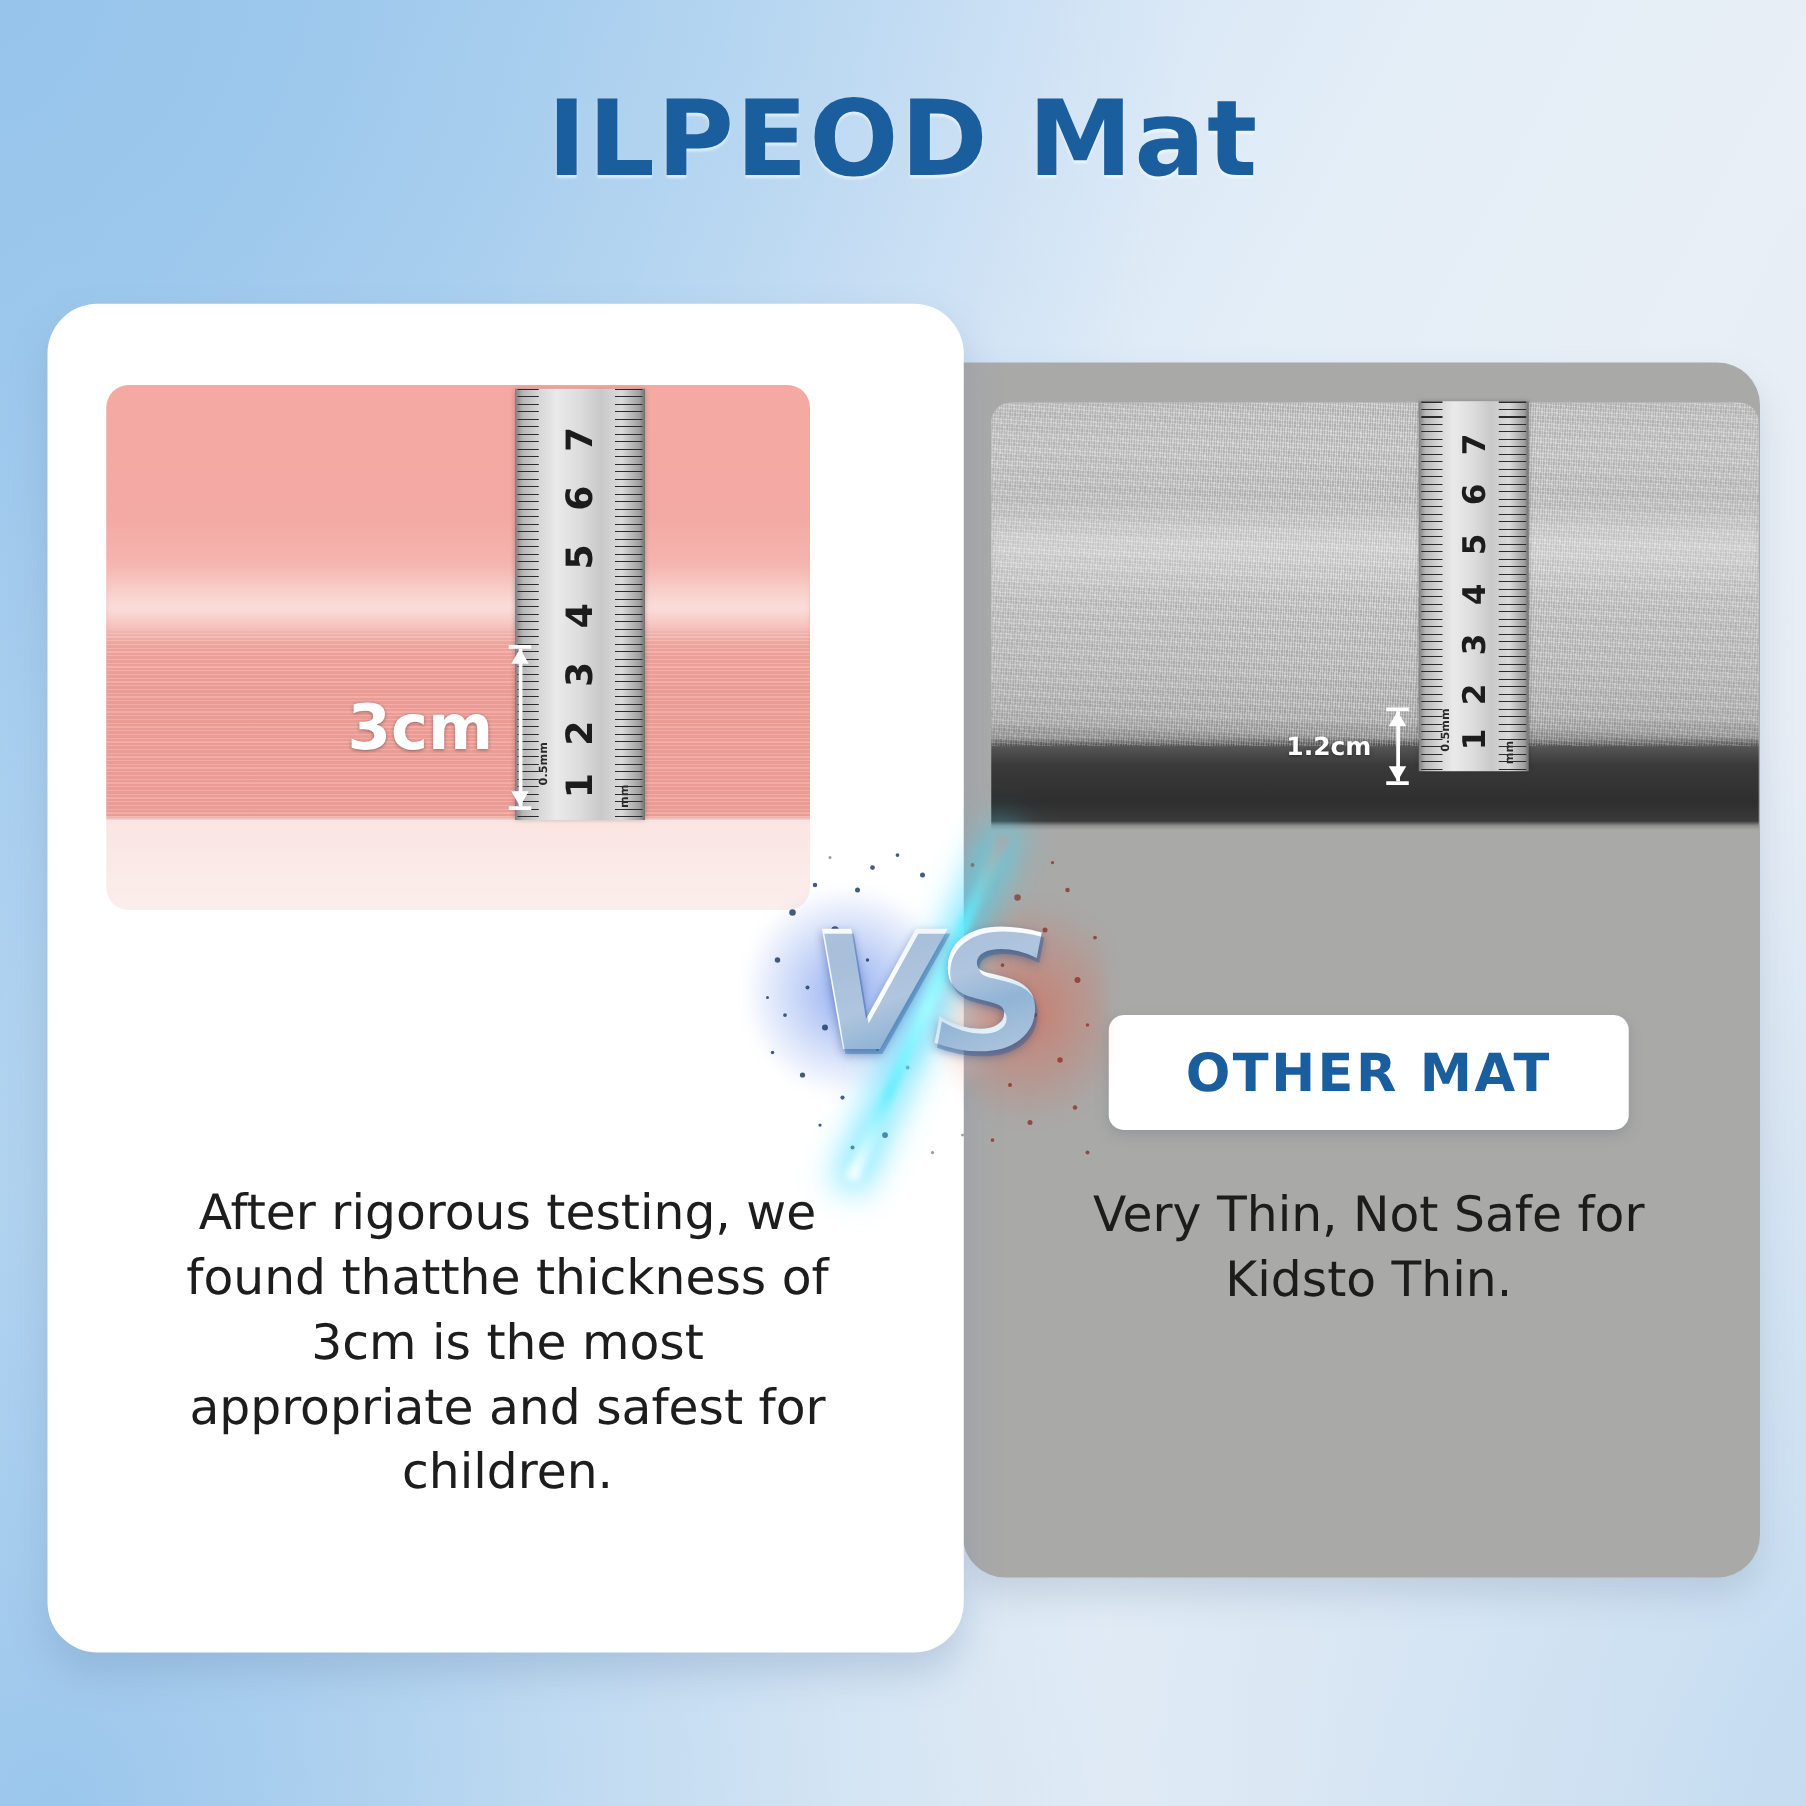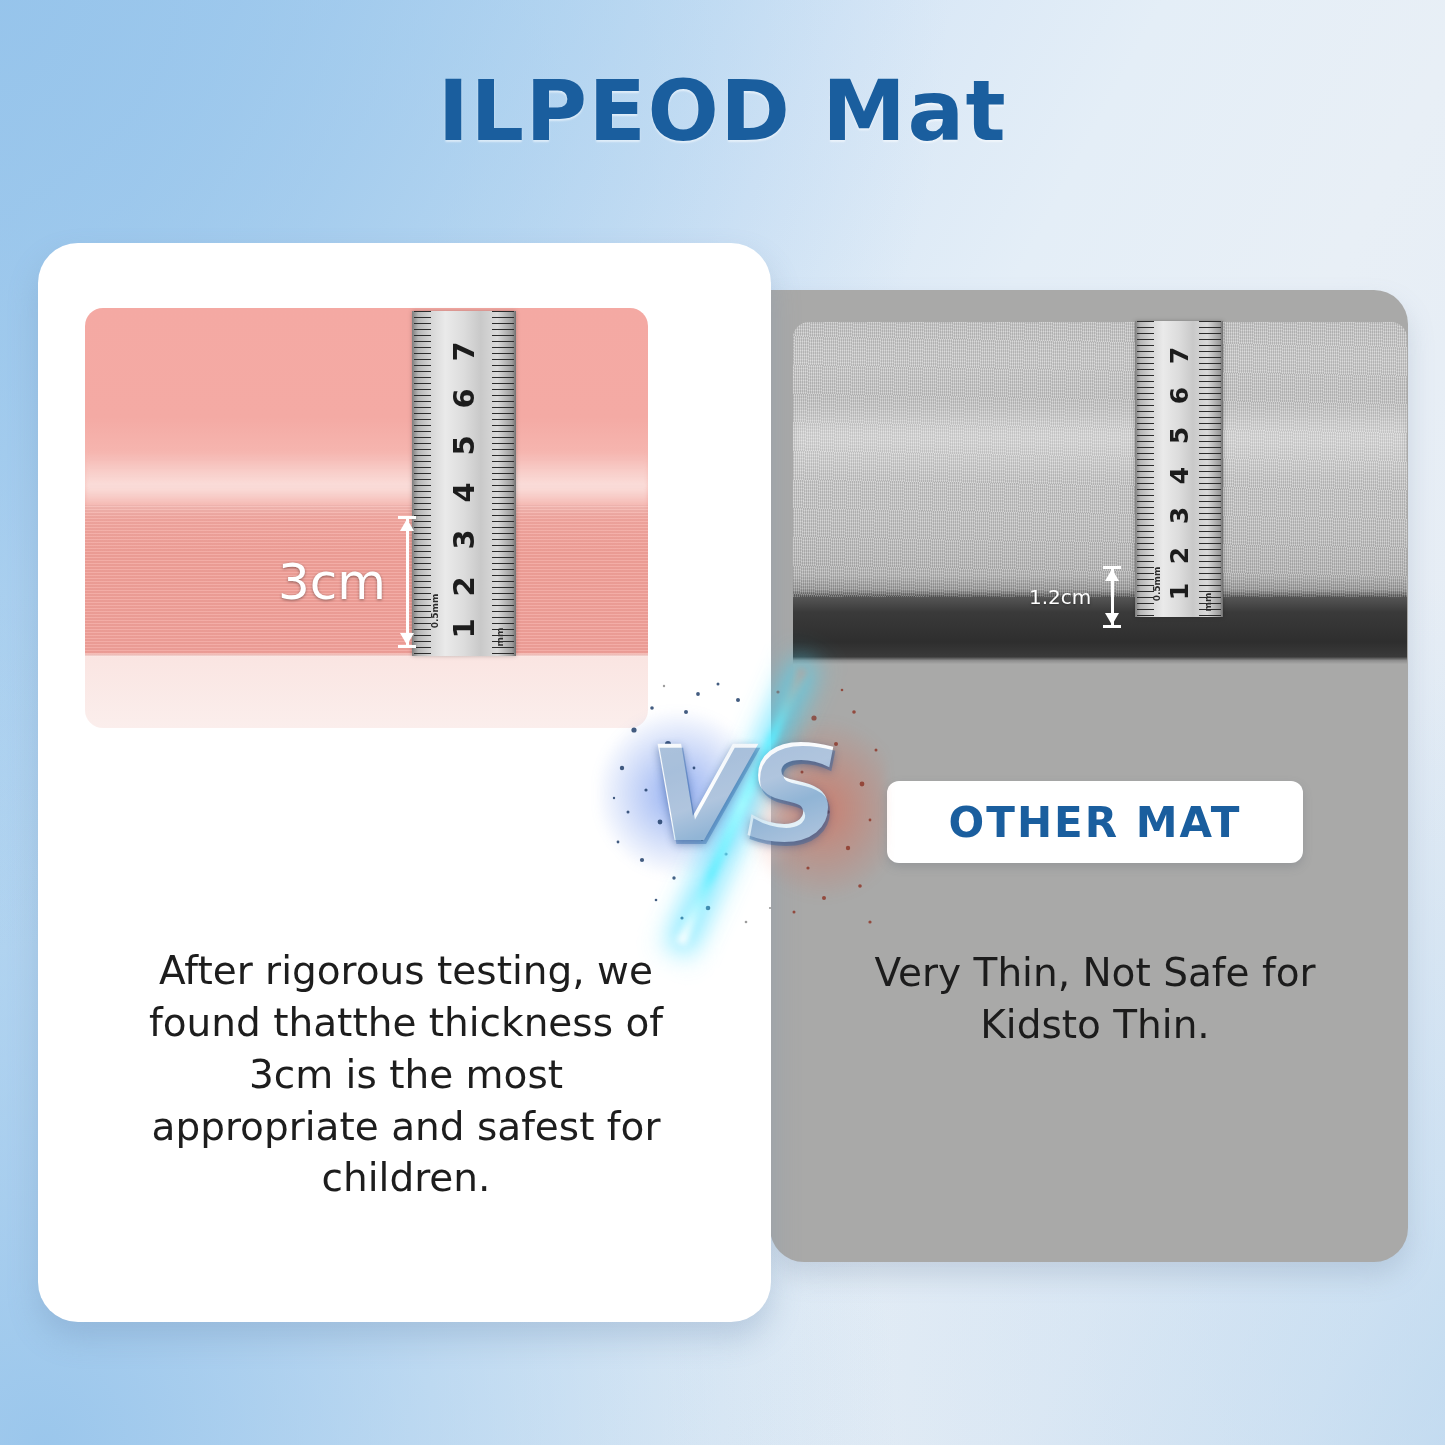--- a/index.html
+++ b/index.html
@@ -233,21 +233,21 @@
   
   .measure {
     position: absolute;
     z-index: 6;
     display: flex;
     align-items: center;
     gap: 10px;
   }
   .measure .mlabel {
     color: #ffffff;
-    font-weight: 400;
+    font-weight: 700;
     text-shadow: 0 1px 3px rgba(0,0,0,0.40);
     line-height: 1;
   }
   .arrowcol {
     position: relative;
     width: 22px;
   }
   .arrowcol .bar {
     position: absolute;
     left: 2px;
@@ -353,23 +353,23 @@
     left: 194px;
     top: 789px;
     width: 412px;
     height: 80px;
     background: #1b69ad;
     color: #ffffff;
     box-shadow: 0 4px 10px rgba(20,60,110,0.25);
   }
   #other-pill {
     left: 887px;
-    top: 781px;
+    top: 812px;
     width: 416px;
-    height: 82px;
+    height: 92px;
     background: #ffffff;
     color: #1a5e9e;
     box-shadow: 0 4px 10px rgba(90,100,110,0.25);
   }
 
   
   .desc {
     position: absolute;
     z-index: 7;
     text-align: center;

